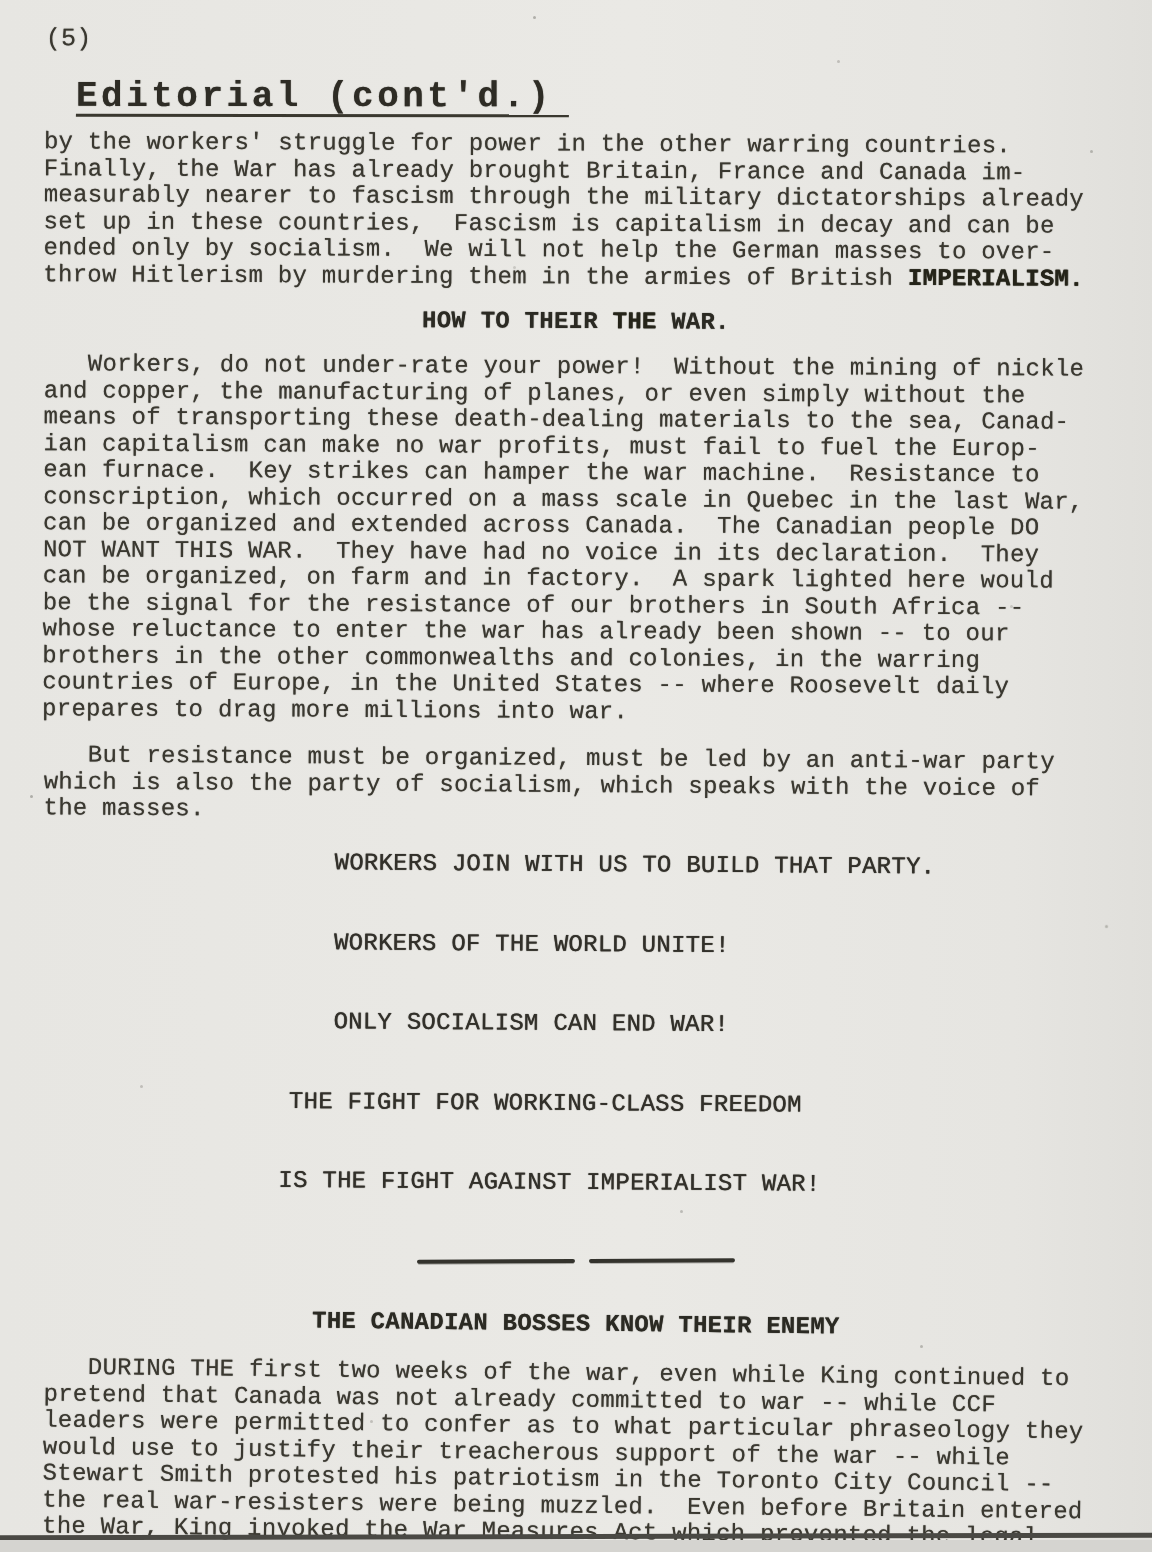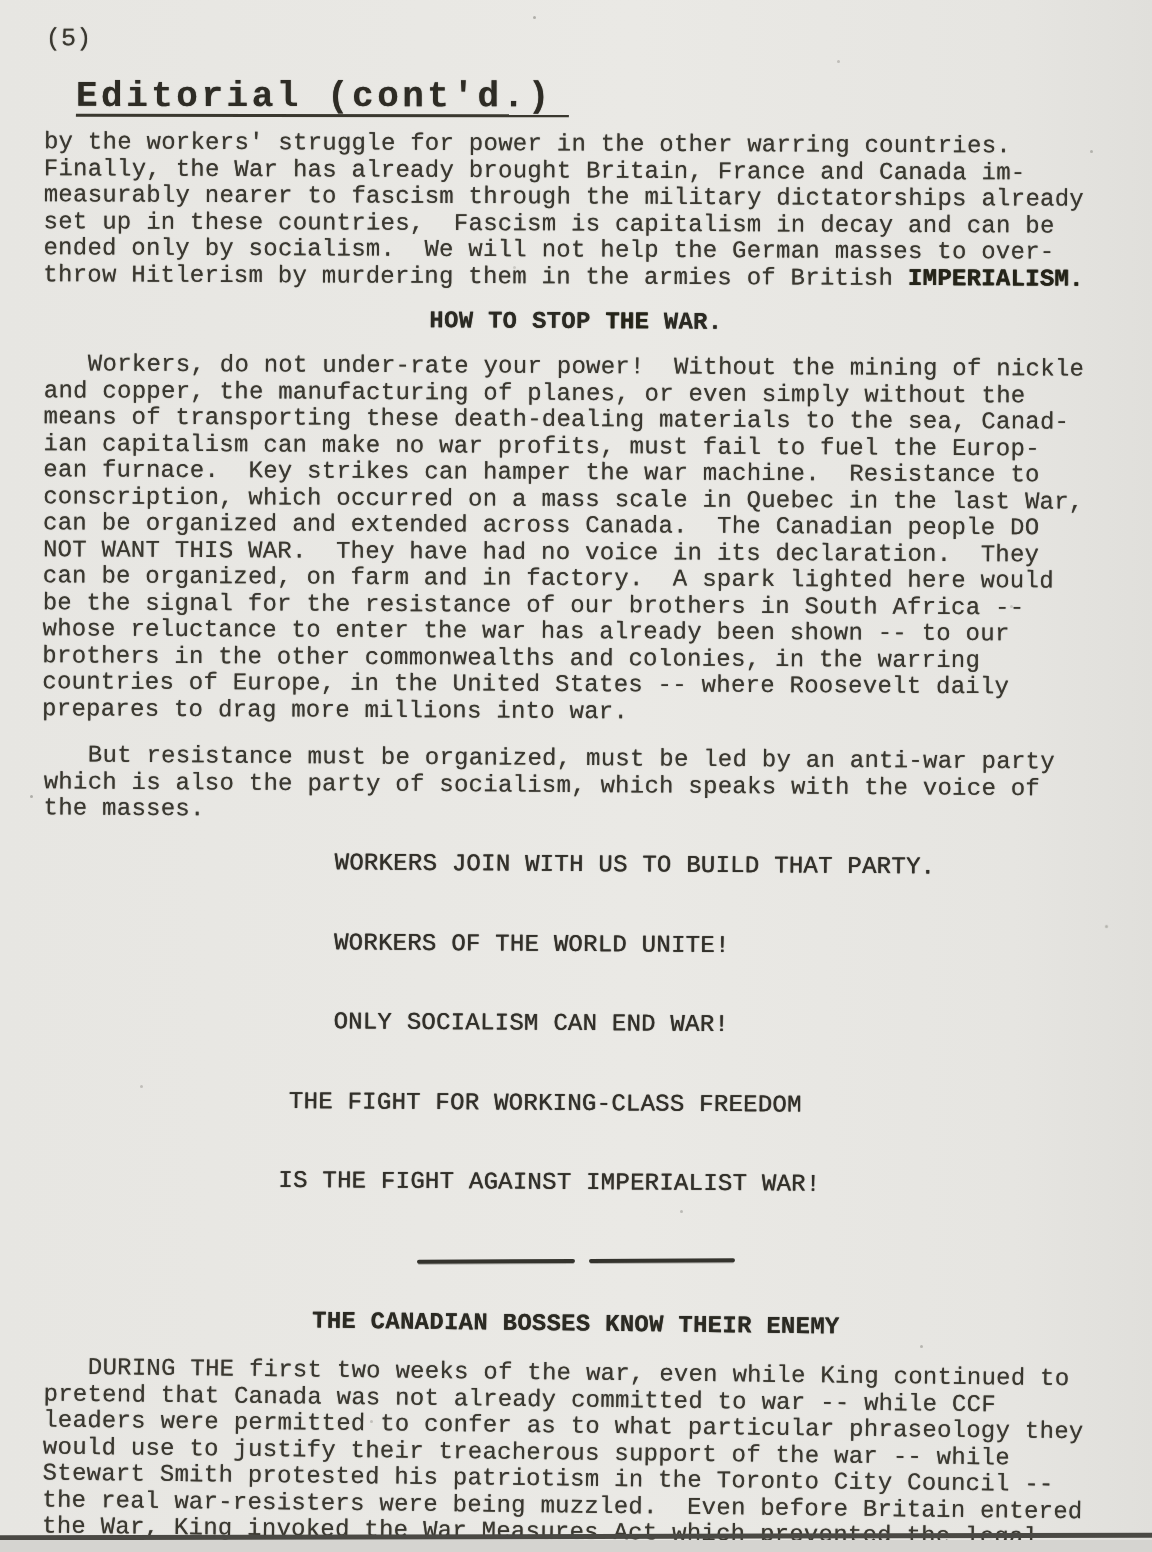--- a/index.html
+++ b/index.html
@@ -80,21 +80,21 @@
     <span class="ed-head">Editorial (cont'd.)</span>
   </div>
 
   <div class="para p-editorial block r1"><span>by the workers' struggle for power in the other warring countries.
 Finally, the War has already brought Britain, France and Canada im-
 measurably nearer to fascism through the military dictatorships already
 set up in these countries,  Fascism is capitalism in decay and can be
 ended only by socialism.  We will not help the German masses to over-
 throw Hitlerism by murdering them in the armies of British </span><span class="bold">IMPERIALISM.</span></div>
 
-  <div class="center-head h-stop block r2"><span>HOW TO STOP </span><span class="bold">THE</span><span> WAR.</span></div>
+  <div class="center-head h-stop block r2"><span>HOW TO THEIR </span><span class="bold">THE</span><span> WAR.</span></div>
 
   <div class="para p-workers block r2">   Workers, do not under-rate your power!  Without the mining of nickle
 and copper, the manufacturing of planes, or even simply without the
 means of transporting these death-dealing materials to the sea, Canad-
 ian capitalism can make no war profits, must fail to fuel the Europ-
 ean furnace.  Key strikes can hamper the war machine.  Resistance to
 conscription, which occurred on a mass scale in Quebec in the last War,
 can be organized and extended across Canada.  The Canadian people DO
 NOT WANT THIS WAR.  They have had no voice in its declaration.  They
 can be organized, on farm and in factory.  A spark lighted here would

